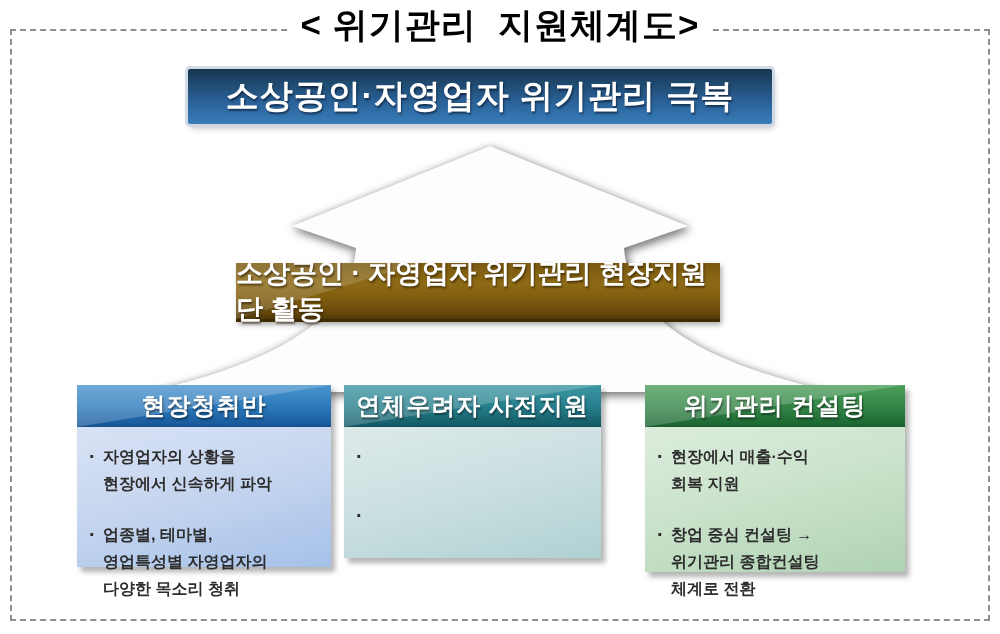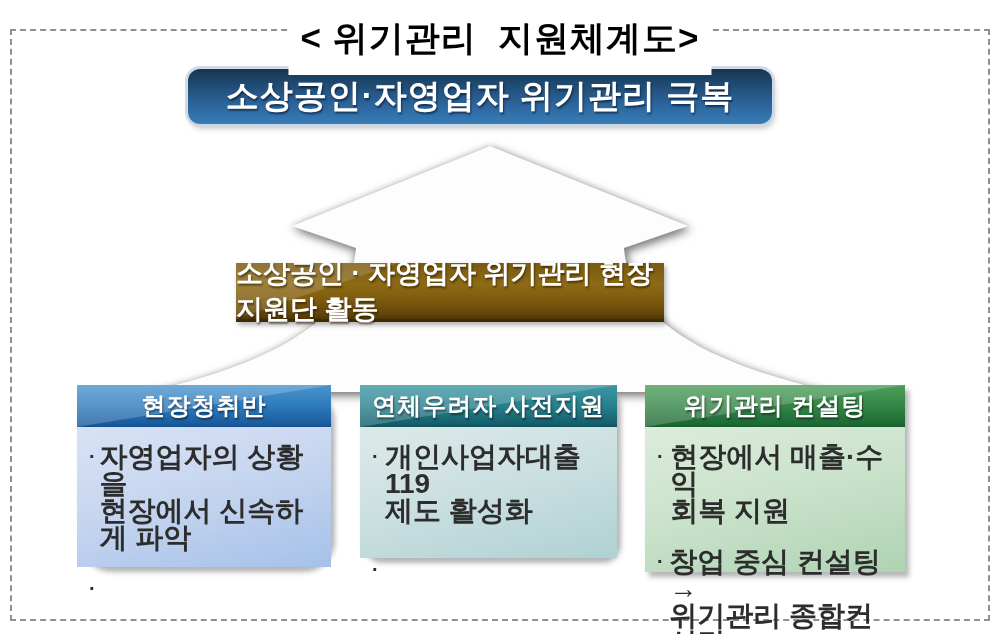--- a/index.html
+++ b/index.html
@@ -8,45 +8,45 @@
     font-family:"Liberation Sans","DejaVu Sans",sans-serif;
   }
   
   .frame{
     position:absolute;left:10px;top:29px;width:976px;height:588px;
     border:2px dashed #8f8f8f;
   }
   
   .page-title{
     position:absolute;top:1px;left:50%;transform:translateX(-50%);
-    background:#ffffff;padding:14px 12px;
+    background:#ffffff;padding:1px 12px;
     font-size:35px;font-weight:bold;color:#000;letter-spacing:1px;
     white-space:pre;line-height:46px;z-index:5;
   }
   
   .goal-banner{
     position:absolute;left:188px;top:69px;width:584px;height:55px;
     background:linear-gradient(180deg,#16344f 0%,#1d4568 20%,#295e92 55%,#3273ae 85%,#3a7cb5 100%);
-    border-radius:12px;
+    border-radius:2px;
     box-shadow:0 0 0 3px rgba(205,216,227,0.9), 2px 4px 6px rgba(0,0,0,0.25);
     display:flex;align-items:center;justify-content:center;z-index:3;
   }
   .goal-banner .txt{
     color:#fff;font-size:33px;font-weight:bold;letter-spacing:1px;
     text-shadow:1px 2px 2px rgba(0,10,30,0.55);
   }
   
   .arrow-layer{position:absolute;left:0;top:0;width:1000px;height:634px;z-index:1;pointer-events:none;}
   .arrow-layer path{
     fill:#fdfdfd;
     filter:drop-shadow(3px 3px 4px rgba(110,110,110,0.85)) drop-shadow(-2px 1px 3px rgba(150,150,150,0.55));
   }
   
   .team-banner{
-    position:absolute;left:236px;top:263px;width:428px;height:56px;
+    position:absolute;left:236px;top:263px;width:484px;height:56px;
     background:linear-gradient(180deg,#7a5a11 0%,#8d6a15 38%,#815d0f 62%,#664809 88%,#4f3806 100%);
     border-bottom:3px solid #3f2c05;
     box-shadow:2px 3px 5px rgba(0,0,0,0.3);
     display:flex;align-items:center;justify-content:center;z-index:2;
   }
   .team-banner::before{
     content:"";position:absolute;inset:0;
     background:rgba(255,255,255,0.16);
     clip-path:polygon(0 0,38% 0,0 100%);
   }
@@ -66,28 +66,28 @@
   }
   .pbox .hd .txt{
     position:relative;color:#fff;font-size:24px;font-weight:bold;letter-spacing:1px;
     text-shadow:1px 2px 2px rgba(0,0,0,0.45);
   }
   .pbox .bd{padding:16px 8px 0 12px;box-sizing:border-box;}
   .item{display:flex;margin-top:0;}
   .item + .item{margin-top:24px;}
   .item .dot{width:14px;font-size:20px;font-weight:bold;color:#2d2d2d;line-height:27px;}
   .item .it-txt{
-    white-space:pre-line;font-size:28px;font-weight:bold;color:#2d2d2d;line-height:27px;letter-spacing:0px;
+    white-space:pre-line;font-size:16px;font-weight:bold;color:#2d2d2d;line-height:27px;letter-spacing:0px;
   }
   
-  .pbox.b1{left:77px;width:254px;border-radius:31px;}
+  .pbox.b1{left:77px;width:254px;}
   .pbox.b1 .hd{background:linear-gradient(180deg,#4a95cd 0%,#2d7abc 50%,#1a5c9e 92%,#144f8c 100%);}
   .pbox.b1 .bd{height:140px;background:linear-gradient(165deg,#d8e2f5 0%,#c7d6ef 45%,#a5c1e9 100%);padding-bottom:42px;}
   
-  .pbox.b2{left:360px;width:257px;border-radius:18px;}
+  .pbox.b2{left:344px;width:257px;}
   .pbox.b2 .hd{background:linear-gradient(180deg,#3d97a3 0%,#27808d 50%,#155f6b 92%,#10525e 100%);}
   .pbox.b2 .bd{height:131px;background:linear-gradient(165deg,#dde9e9 0%,#cce0e1 45%,#afd1d3 100%);padding-bottom:42px;}
   .pbox.b2 .item + .item{margin-top:32px;}
   
   .pbox.b3{left:645px;width:260px;}
   .pbox.b3 .hd{background:linear-gradient(180deg,#4b9f59 0%,#348548 50%,#1e6a34 92%,#185c2c 100%);text-align:center;}
   .pbox.b3 .bd{height:145px;background:linear-gradient(165deg,#dcecdc 0%,#cbe3cc 45%,#afd3b3 100%);padding-bottom:42px;}
 </style>
 </head>
 <body>
@@ -115,33 +115,34 @@
       <span class="txt">현장청취반</span>
     </div>
     <div class="bd">
       <div class="item">
         <span class="dot">·</span>
         <span class="it-txt">자영업자의 상황을
 현장에서 신속하게 파악</span>
       </div>
       <div class="item">
         <span class="dot">·</span>
+        <span class="it-txt">업종별, 테마별,
+영업특성별 자영업자의
+다양한 목소리 청취</span>
       </div>
     </div>
   </div>
 
   <div class="pbox b2">
     <div class="hd">
       <span class="txt">연체우려자 사전지원</span>
     </div>
     <div class="bd">
       <div class="item">
         <span class="dot">·</span>
-        <span class="it-txt">개인사업자대출119
-제도 활성화</span>
       </div>
       <div class="item">
         <span class="dot">·</span>
       </div>
     </div>
   </div>
 
   <div class="pbox b3">
     <div class="hd">
       <span class="txt">위기관리 컨설팅</span>

